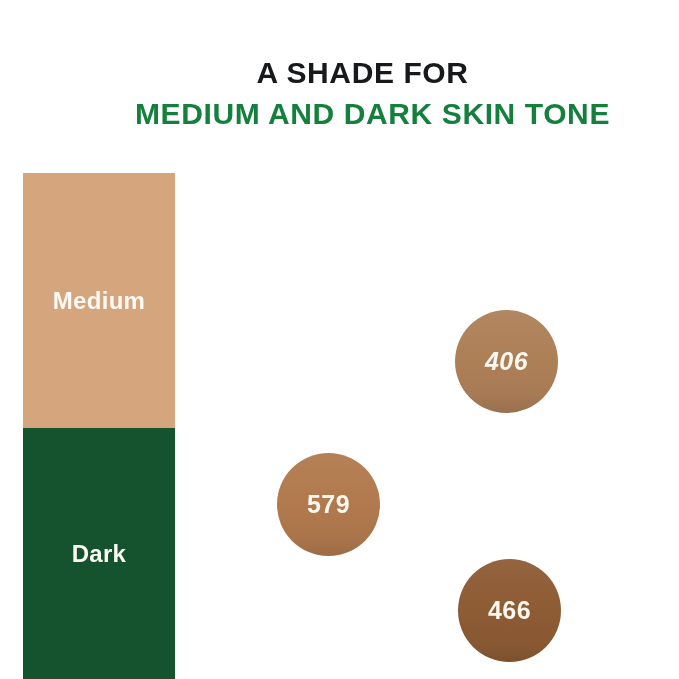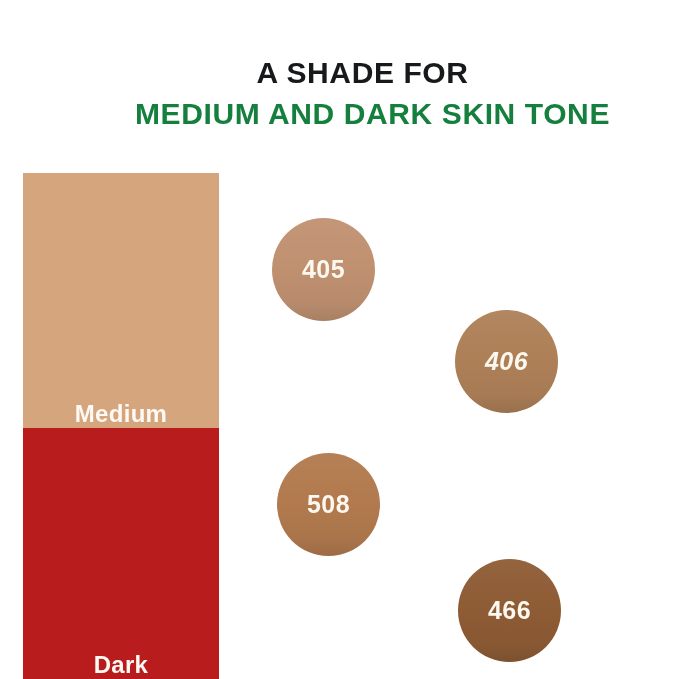--- a/index.html
+++ b/index.html
@@ -36,23 +36,23 @@
     font-weight: bold;
     letter-spacing: 0.6px;
     color: #17191a;
     white-space: nowrap;
   }
 
   
   .panel {
     position: absolute;
     left: 0;
-    width: 196px;
+    width: 152px;
     display: flex;
-    align-items: flex-end;
+    align-items: center;
     justify-content: center;
   }
   .panel-medium {
     top: 173px;
     height: 255px;
   }
   .panel-dark {
     top: 428px;
     height: 251px;
   }
@@ -113,33 +113,30 @@
 
   <div class="title-block">
     <span class="title-line" style="color: rgb(23, 25, 26);">A SHADE FOR</span>
     <span class="title-line" style="color: #15803d; padding-left: 20px;">MEDIUM AND DARK SKIN TONE</span>
   </div>
 
   <div class="panel panel-medium" style="background-color: rgb(213, 165, 126);">
     <span class="panel-label" style="color: rgb(253, 249, 243);">Medium</span>
   </div>
 
-  <div class="panel panel-dark" style="background-color: #b91c1c;">
+  <div class="panel panel-dark" style="background-color: #14532d;">
     <span class="panel-label" style="color: rgb(253, 249, 243);">Dark</span>
   </div>
 
-  <div class="swatch swatch-405" style="background-color: rgb(192, 145, 113);">
-    <span class="swatch-label" style="color: rgb(253, 248, 239);">405</span>
-  </div>
 
   <div class="swatch swatch-406" style="background-color: rgb(174, 128, 88);">
     <span class="swatch-label" style="color: rgb(253, 248, 239); font-style: italic;">406</span>
   </div>
 
   <div class="swatch swatch-408" style="background-color: rgb(178, 122, 78);">
-    <span class="swatch-label" style="color: rgb(253, 248, 239);">508</span>
+    <span class="swatch-label" style="color: rgb(253, 248, 239);">579</span>
   </div>
 
   <div class="swatch swatch-409" style="background-color: rgb(142, 92, 53);">
     <span class="swatch-label" style="color: rgb(253, 248, 239);">466</span>
   </div>
 
 </div>
 
 </body></html>

